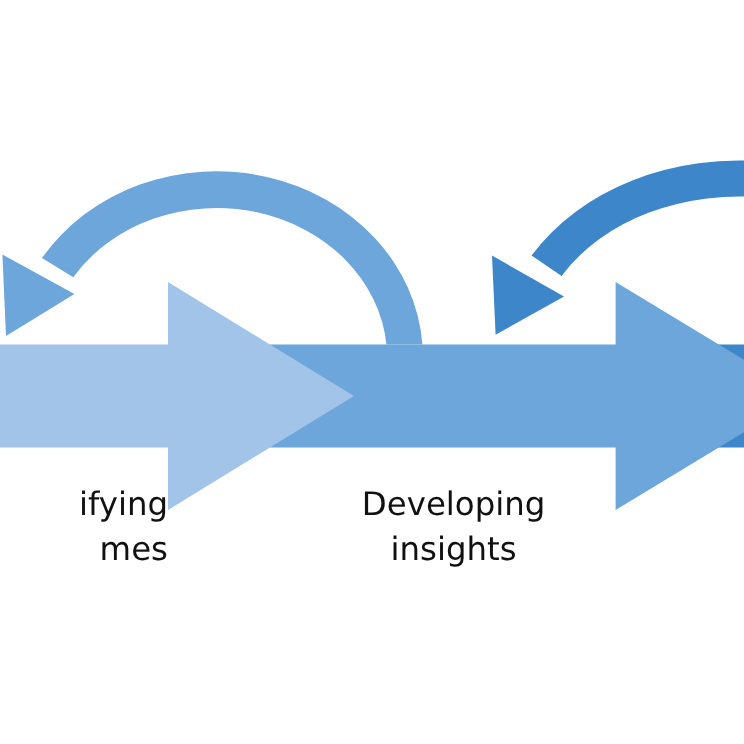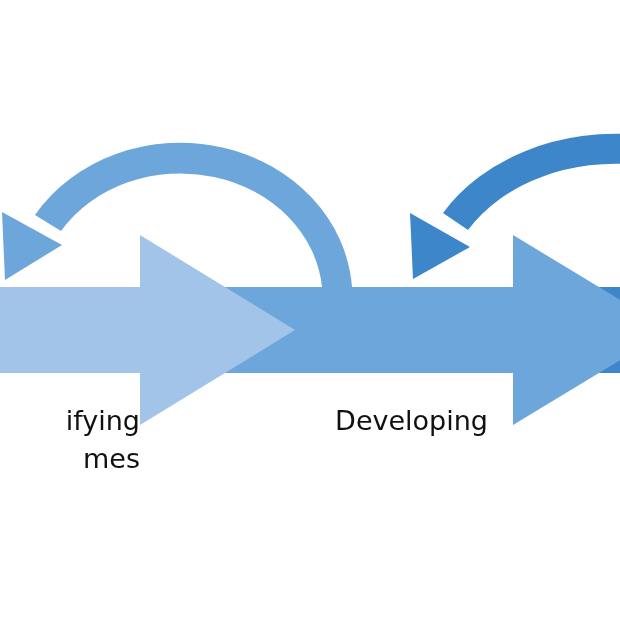--- a/index.html
+++ b/index.html
@@ -4,21 +4,21 @@
 <style>
   html, body { margin: 0; padding: 0; background: #ffffff; }
   body { width: 620px; height: 620px; overflow: hidden; position: relative; }
   svg { position: absolute; left: 0; top: 0; }
   .label {
     position: absolute;
     font-family: "DejaVu Sans", sans-serif;
     font-size: 27px;
     line-height: 38px;
     color: #111111;
-    text-align: right;
+    text-align: center;
     white-space: nowrap;
   }
   #label-1 { left: -70px; top: 402px; width: 210px; text-align: right; }
   #label-2 { left: 268px; top: 402px; width: 220px; }
 </style>
 </head>
 <body>
 
 <svg width="620" height="620" viewBox="0 0 620 620">
 
@@ -41,13 +41,14 @@
   <polygon points="410,213 470,247 413,279" fill="#3D86C9"></polygon>
 </svg>
 
 <div class="label" id="label-1">
   <div>ifying</div>
   <div>mes</div>
 </div>
 
 <div class="label" id="label-2">
   <div>Developing</div>
+  <div>insights</div>
 </div>
 
 </body></html>

